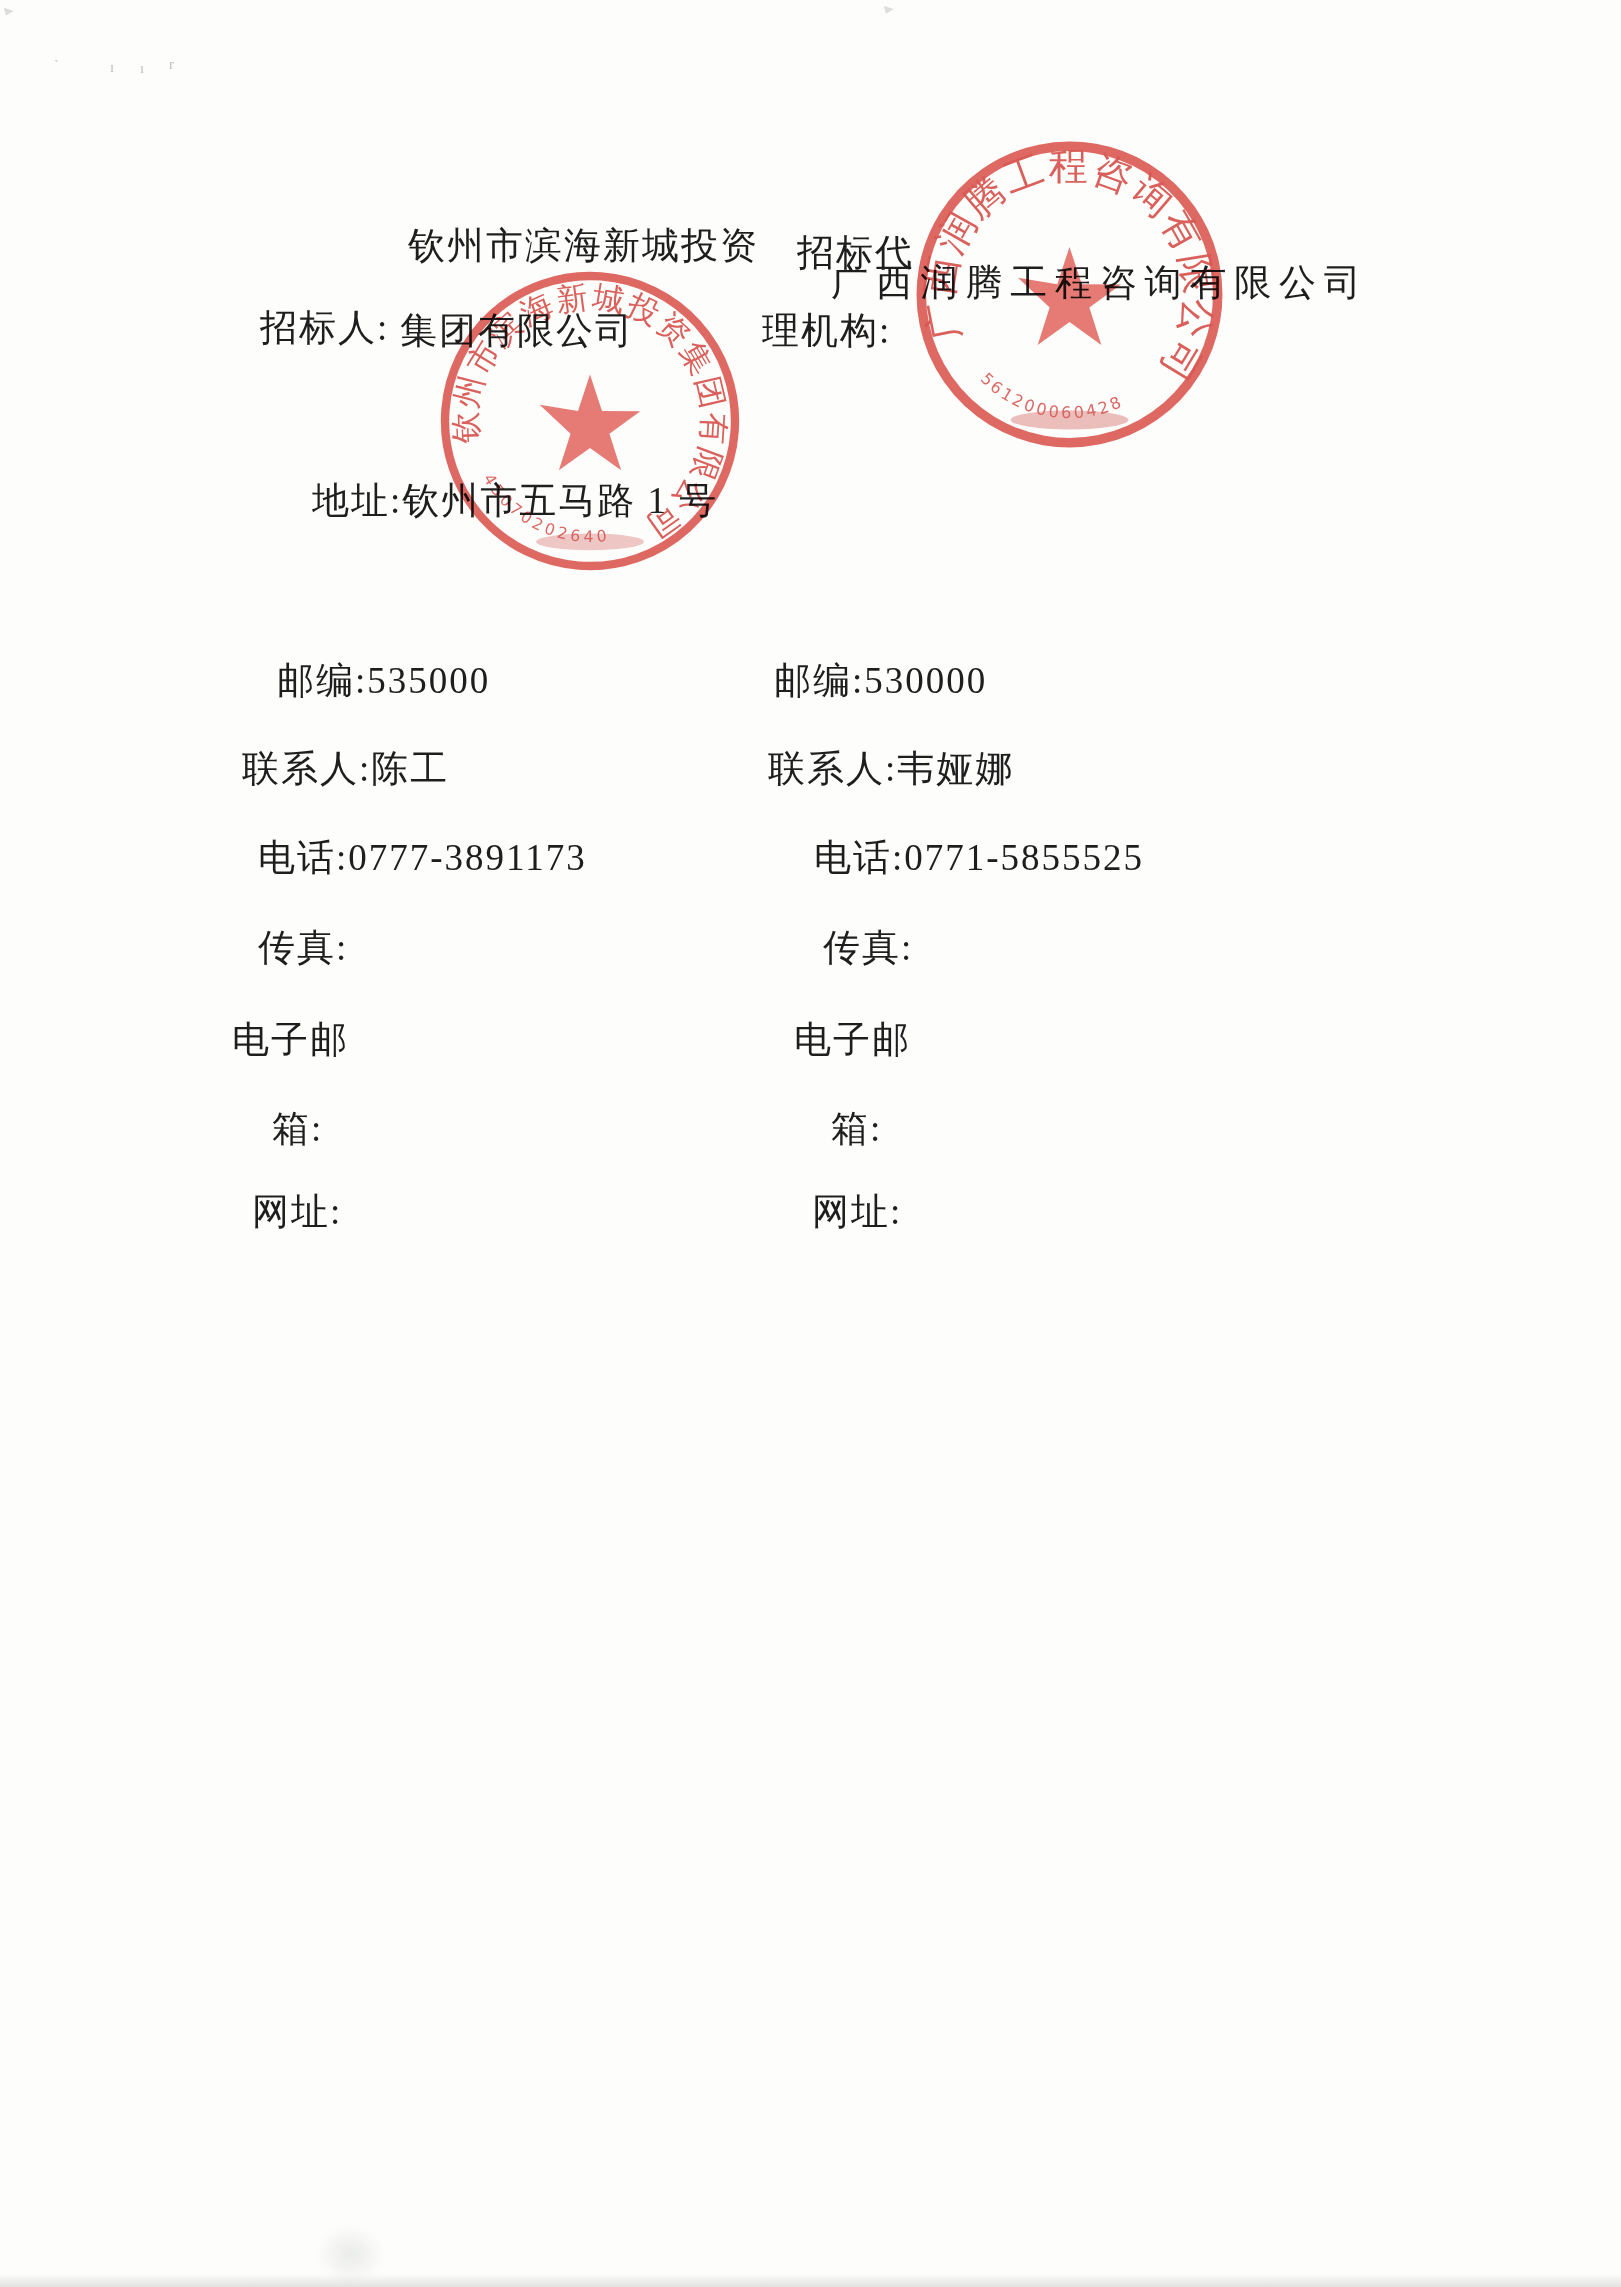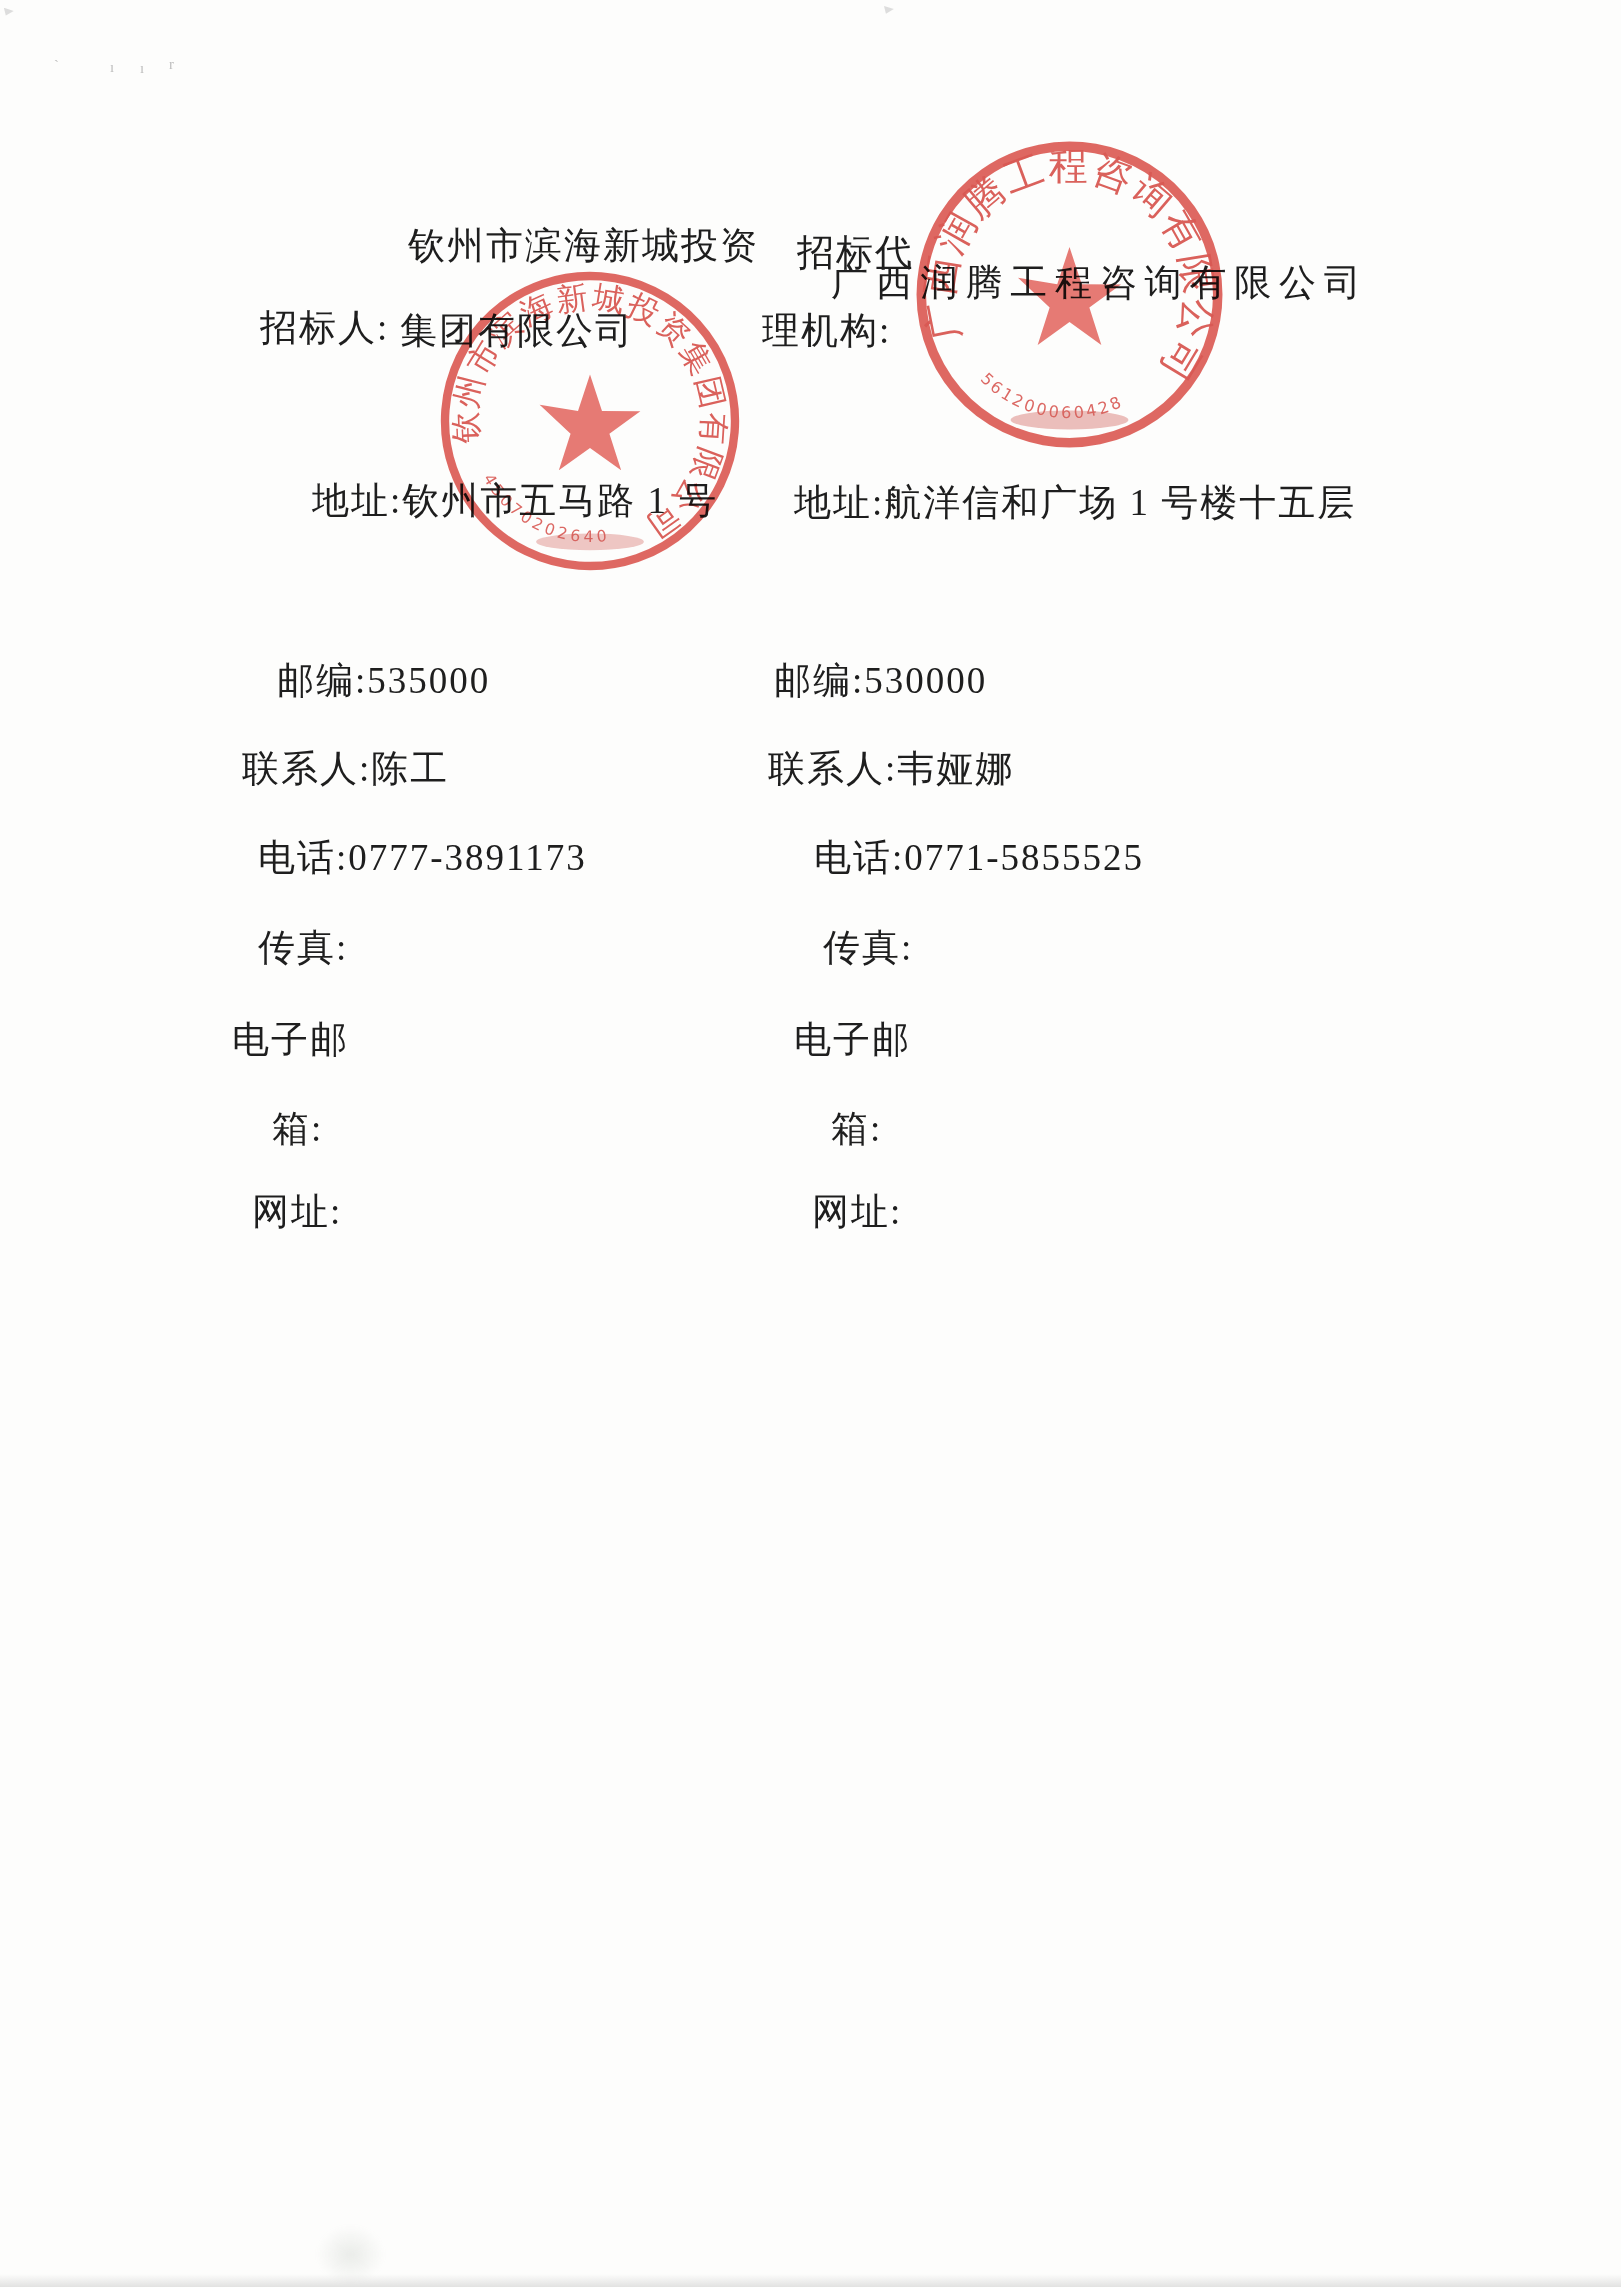--- a/index.html
+++ b/index.html
@@ -77,21 +77,20 @@
 
   <div class="row" style="left:232px;top:1020px;">电子邮</div>
   <div class="row" style="left:272px;top:1109px;">箱:</div>
 
   <div class="row" style="left:252px;top:1192px;"><span>网址:</span><span></span></div>
 
   <div class="row" style="left:797px;top:233px;">招标代</div>
   <div class="row" style="left:762px;top:311px;">理机构:</div>
   <div class="row org-name" style="left:831px;top:263px;">广西润腾工程咨询有限公司</div>
 
-  <div class="row" style="left:794px;top:483px;"><span>地址:</span><span>航洋信和广场 1 号楼十五层</span></div>
 
   <div class="row" style="left:774px;top:661px;"><span>邮编:</span><span>530000</span></div>
 
   <div class="row" style="left:768px;top:749px;"><span>联系人:</span><span>韦娅娜</span></div>
 
   <div class="row" style="left:814px;top:838px;"><span>电话:</span><span>0771-5855525</span></div>
 
   <div class="row" style="left:823px;top:928px;"><span>传真:</span><span></span></div>
 
   <div class="row" style="left:794px;top:1020px;">电子邮</div>

